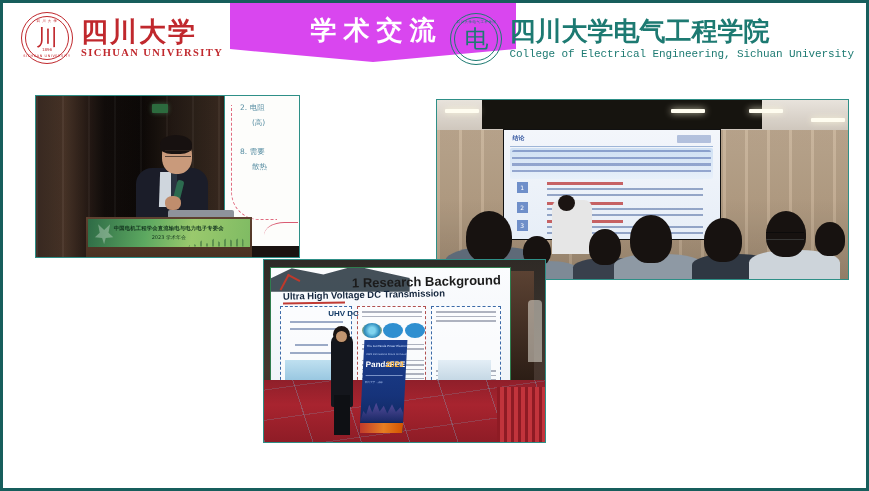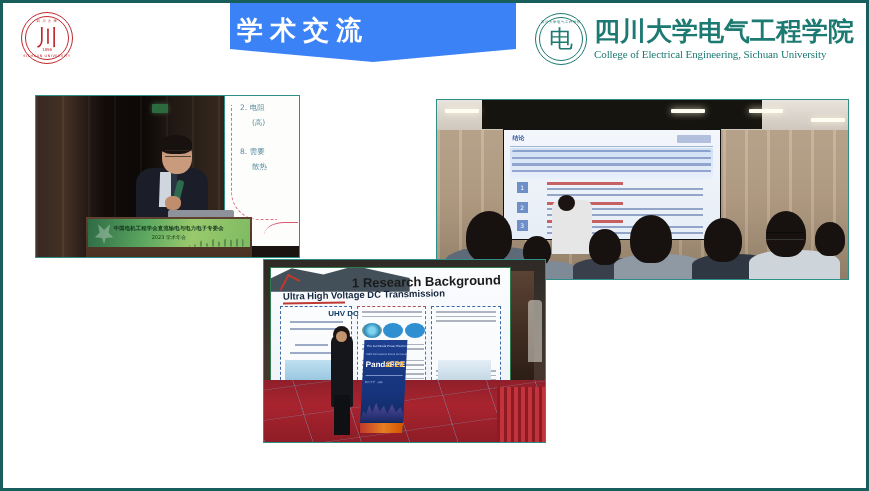--- a/index.html
+++ b/index.html
@@ -107,25 +107,26 @@
     font-family: "Liberation Serif", serif;
     white-space: nowrap;
     margin-top: 1px;
   }
 
   
   #banner {
     position: absolute;
     left: 227px; top: 0;
     width: 286px; height: 59px;
-    background: #3b82f6;
+    background: #d946ef;
     -webkit-clip-path: polygon(0 0, 100% 0, 100% 78%, 50% 100%, 0 78%);
     clip-path: polygon(0 0, 100% 0, 100% 78%, 50% 100%, 0 78%);
     display: flex;
     align-items: flex-start;
+    justify-content: center;
   }
   #banner .label {
     color: #ffffff;
     font-size: 26px;
     font-weight: bold;
     letter-spacing: 7px;
     line-height: 1;
     padding-top: 14px;
     padding-left: 7px;
     font-family: "DejaVu Sans", sans-serif;
@@ -162,21 +163,21 @@
     line-height: 1.05;
     letter-spacing: 0px;
     font-weight: bold;
     font-family: "DejaVu Sans", sans-serif;
     white-space: nowrap;
   }
   #logo-right .en {
     color: #1d7a72;
     font-size: 11px;
     letter-spacing: -0.1px;
-    font-family: Liberation Serif, serif;
+    font-family: Liberation Mono, monospace;
     white-space: nowrap;
     margin-top: 2px;
   }
 
   
   .photo {
     position: absolute;
     box-sizing: border-box;
     border: 1.5px solid #2e8f87;
     overflow: hidden;
@@ -653,20 +654,24 @@
   <div id="header">
 
     <div id="logo-left">
       <div class="seal">
         <div class="ring-o"></div>
         <div class="ring-i"></div>
         <div class="micro-top">四 川 大 学</div>
         <div class="glyph">川</div>
         <div class="year">1896</div>
         <div class="micro-bot">SICHUAN UNIVERSITY</div>
+      </div>
+      <div class="wordmark">
+        <div class="cn">四川大学</div>
+        <div class="en">SICHUAN UNIVERSITY</div>
       </div>
     </div>
 
     <div id="banner-shadow"></div>
     <div id="banner">
       <div class="label">学术交流</div>
     </div>
 
     <div id="logo-right">
       <div class="seal seal-teal">

